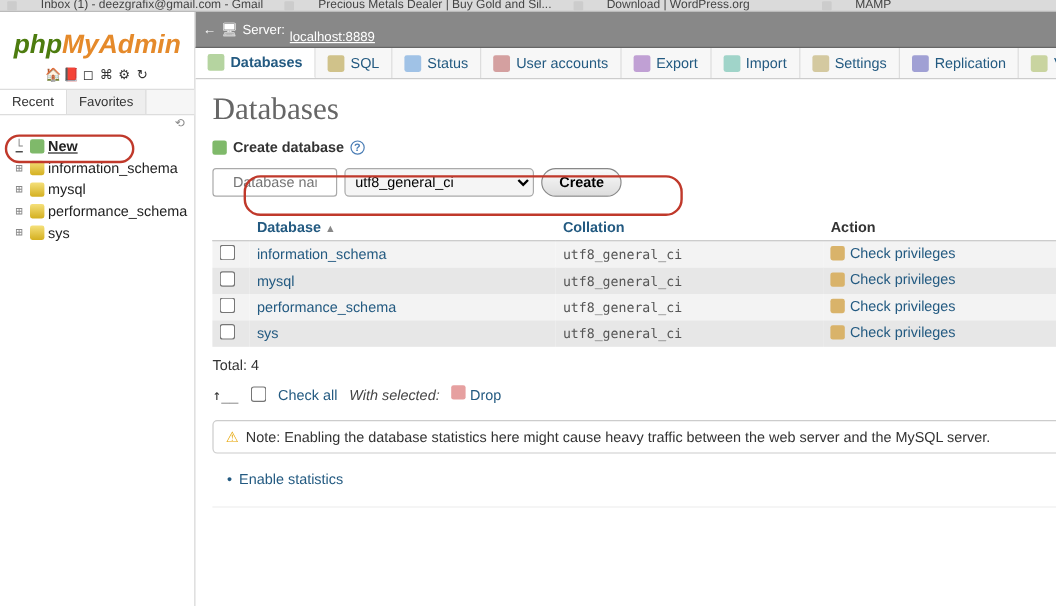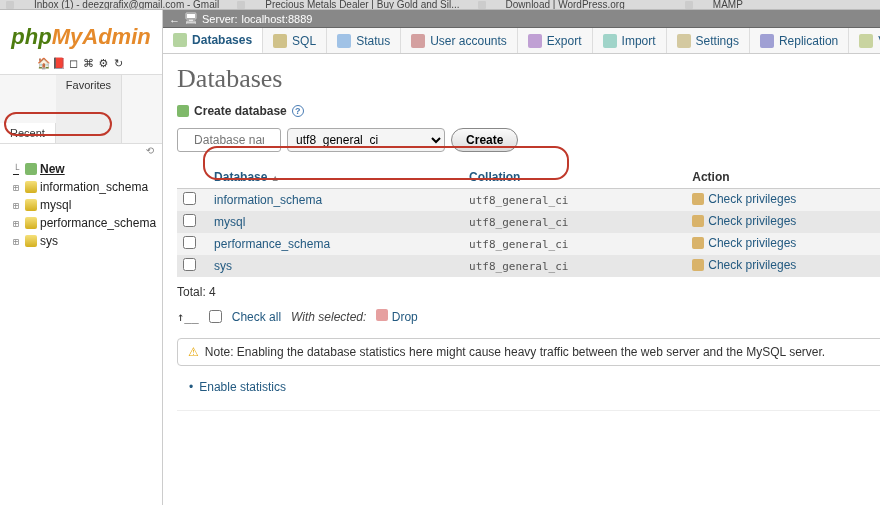--- a/index.html
+++ b/index.html
@@ -13,37 +13,37 @@
 
 .sidebar { width: 191px; background: #fff; border-right: 1px solid #ccc; display: flex; flex-direction: column; }
 .logo { text-align: center; padding: 14px 0 4px; font-family: Georgia, serif; font-style: italic; font-weight: bold; font-size: 22px; }
 .logo .p1 { color: #4d7c0f; }
 .logo .p2 { color: #e58a2b; }
 .toolbar-icons { text-align: center; padding: 2px 0 6px; display: flex; justify-content: center; gap: 3px; }
 .toolbar-icons span { width: 14px; height: 14px; display: inline-block; font-size: 11px; line-height: 14px; }
 
 .side-tabs { display: flex; background: #f6f6f6; border-top: 1px solid #ddd; border-bottom: 1px solid #ddd; font-size: 11px; }
 .side-tabs div { padding: 4px 10px; border-right: 1px solid #ddd; background: #eee; }
-.side-tabs .active { background: #fff; margin-top: 48px; }
+.side-tabs .active { background: #fff; }
 
 .link-chain { text-align: right; padding: 1px 8px 0; color: #888; font-size: 10px; }
 
 .tree { padding: 4px 6px; font-size: 12px; }
 .tree-item { display: flex; align-items: center; gap: 3px; padding: 2px 0 2px 4px; color: #222; }
 .tree-item.new { font-weight: bold; text-decoration: underline; }
 .tree .expand { color: #888; font-family: monospace; font-size: 10px; width: 12px; text-align: center; cursor: pointer; }
 .tree .dbicon { width: 12px; height: 12px; display: inline-block; }
 .annot-ring { position: absolute; border: 2px solid #c0392b; border-radius: 14px; pointer-events: none; }
 .ring-new { left: 4px; top: 112px; width: 108px; height: 24px; }
 .ring-create { left: 203px; top: 146px; width: 366px; height: 34px; }
 
 .main { flex: 1; background: #fff; display: flex; flex-direction: column; position: relative; }
 .server-bar { background: #888; color: #fff; font-size: 11px; padding: 2px 6px; display: flex; align-items: center; gap: 4px; border-bottom: 1px solid #666; }
 .server-bar .arrow { color: #fff; }
-.server-bar .link { cursor: pointer; }
+.server-bar .link { text-decoration: underline; cursor: pointer; margin-top: 13px; }
 
 .menubar { display: flex; background: #f7f7f7; border-bottom: 1px solid #ccc; font-size: 12px; overflow: hidden; }
 .menubar .m { padding: 5px 10px; border-right: 1px solid #ddd; display: flex; align-items: center; gap: 5px; color: #235a81; white-space: nowrap; cursor: pointer; }
 .menubar .m.active { background: #fff; border-bottom: 2px solid #fff; margin-bottom: -1px; color: #235a81; font-weight: bold; }
 .menubar .ic { width: 14px; height: 14px; display: inline-block; }
 
 h2.page-title { font-family: Georgia, serif; font-weight: normal; font-size: 26px; color: #666; padding: 10px 14px 6px; }
 
 .create-row { padding: 4px 14px 10px; }
 .create-row .lbl { font-weight: bold; color: #333; font-size: 12px; display: flex; align-items: center; gap: 5px; }

